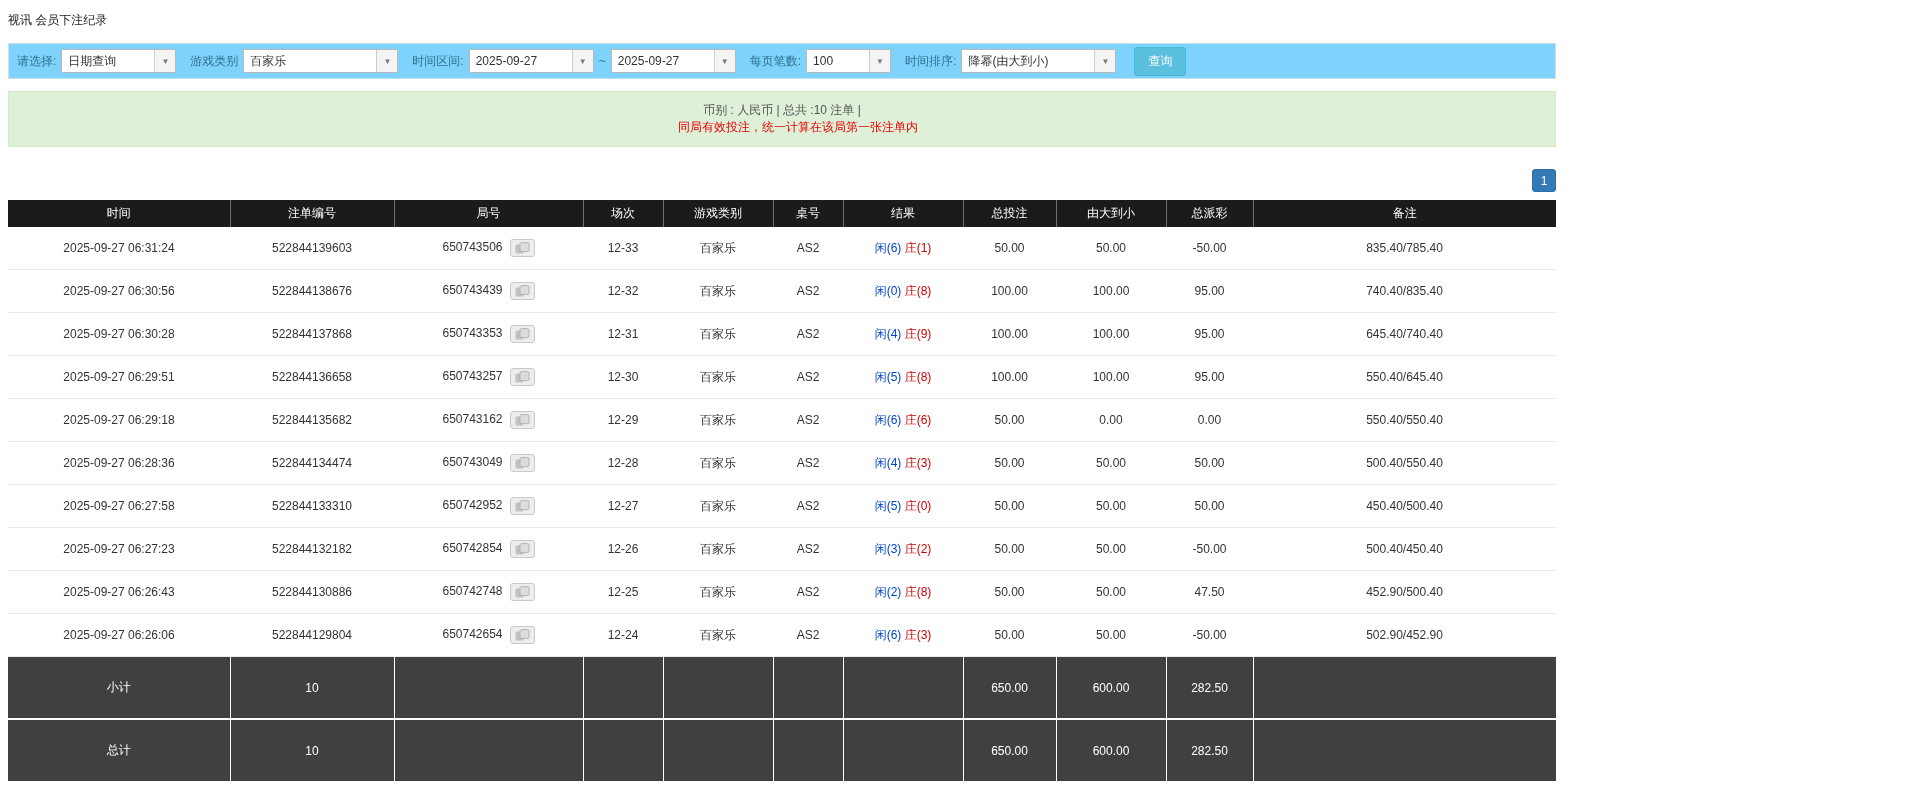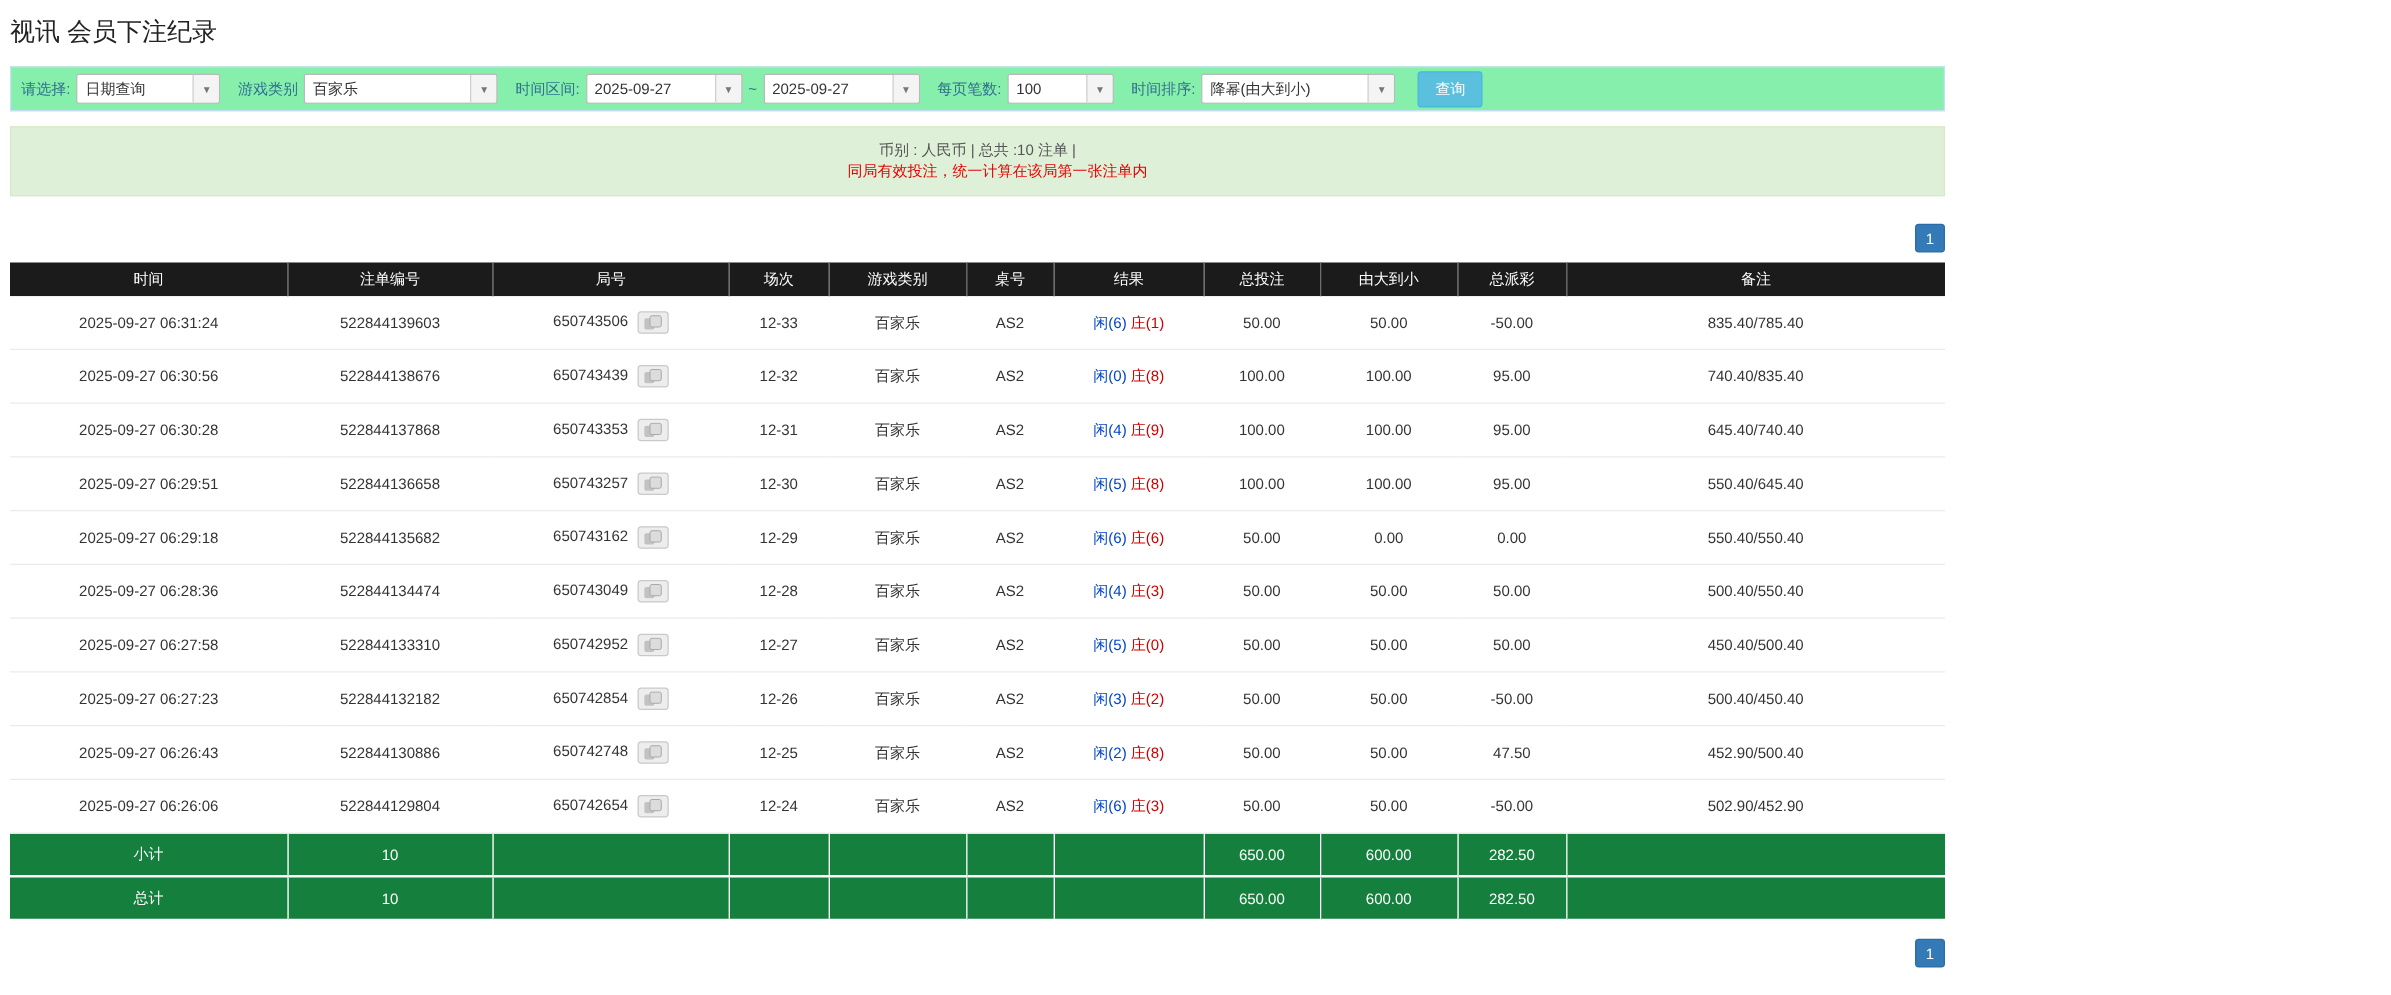--- a/index.html
+++ b/index.html
@@ -7,29 +7,29 @@
   body {
     font-family: "Liberation Sans", "DejaVu Sans", sans-serif;
     font-size: 12px;
     color: #333;
     width: 1913px;
     min-height: 796px;
   }
   .container { width: 1548px; margin: 0 0 0 8px; padding-top: 8px; }
 
   .page-title {
-    font-size: 20px;
+    font-size: 12px;
     font-weight: 400;
     color: #222;
     margin: 4px 0 14px 0;
   }
 
   
   .filter-bar {
-    background: #86efac;
+    background: #7dd3fc;
     border: 1px solid #c5e1ef;
     padding: 5px 8px;
     display: flex;
     align-items: center;
     height: 36px;
   }
   .filter-group { display: inline-flex; align-items: center; margin-right: 14px; }
   .filter-label { color: #31708f; margin-right: 5px; white-space: nowrap; }
   .combo {
     display: inline-flex;
@@ -147,24 +147,24 @@
     margin-left: 7px;
     width: 25px;
     height: 18px;
     background: #ededed;
     border: 1px solid #c9c9c9;
     border-radius: 3px;
     padding: 0;
     cursor: pointer;
   }
   tbody.summary-rows td {
-    background: #15803d;
+    background: #404040;
     color: #fff;
     text-align: center;
-    padding: 8px 4px;
+    padding: 22px 4px;
     border-right: 1px solid #fff;
     border-bottom: 2px solid #fff;
     font-size: 12px;
     white-space: nowrap;
   }
   tbody.summary-rows td:last-child { border-right: none; }
 </style>
 </head>
 <body>
 

